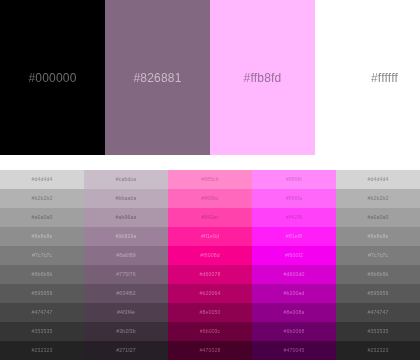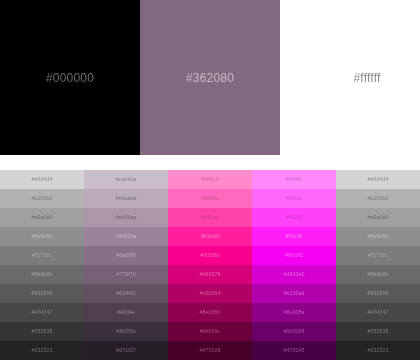--- a/index.html
+++ b/index.html
@@ -85,21 +85,24 @@
 </head>
 <body>
 
 <div id="palette-page">
 
   <div id="main-swatches">
       <div class="main-swatch" style="background: rgb(0, 0, 0);">
         <span class="main-swatch-label" style="color: rgb(109, 109, 109);">#000000</span>
       </div>
       <div class="main-swatch" style="background: rgb(130, 104, 129);">
-        <span class="main-swatch-label" style="color: rgb(201, 187, 200);">#362080</span>
+        <span class="main-swatch-label" style="color: rgb(201, 187, 200);">#826881</span>
+      </div>
+      <div class="main-swatch" style="background: rgb(255, 184, 253);">
+        <span class="main-swatch-label" style="color: rgb(154, 111, 153);">#ffb8fd</span>
       </div>
       <div class="main-swatch" style="background: rgb(255, 255, 255);">
         <span class="main-swatch-label" style="color: rgb(138, 138, 138); margin-left: 34px;">#ffffff</span>
       </div>
     </div>
 
   <div id="swatch-gap"></div>
 
   <div id="ramp-grid">
       <div class="ramp-row">

